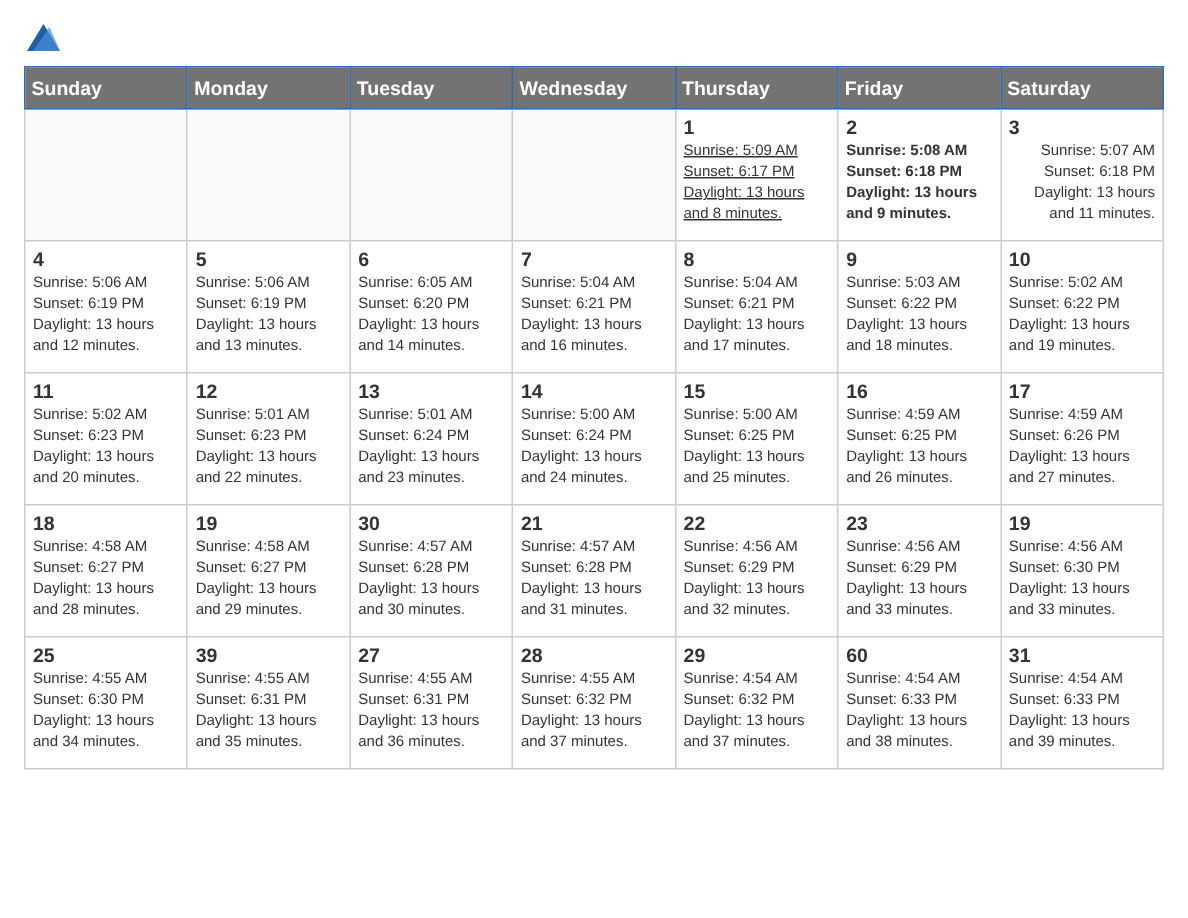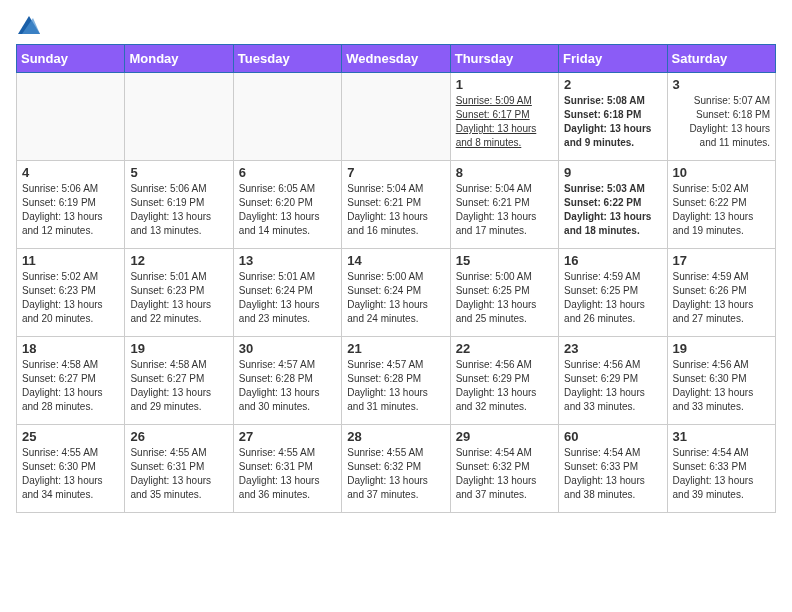--- a/index.html
+++ b/index.html
@@ -46,21 +46,21 @@
     .location {
       font-size: 16px;
       color: #555;
     }
     table {
       width: 100%;
       border-collapse: collapse;
       table-layout: fixed;
     }
     thead tr th {
-      background-color: #8b5cf6;
+      background-color: #737373;
       color: #fff;
       font-size: 13px;
       font-weight: bold;
       padding: 6px 4px;
       text-align: left;
       border: 1px solid #2a6db5;
     }
     tbody tr td {
       vertical-align: top;
       border: 1px solid #ccc;
@@ -175,21 +175,21 @@
         </td>
         <td>
           <span class="day-number">8</span>
           <div class="day-info" style="white-space: pre-line;">Sunrise: 5:04 AM
 Sunset: 6:21 PM
 Daylight: 13 hours
 and 17 minutes.</div>
         </td>
         <td>
           <span class="day-number">9</span>
-          <div class="day-info" style="white-space: pre-line; font-weight: bold;">Sunrise: 5:03 AM
+          <div class="day-info" style="white-space: pre-line;">Sunrise: 5:03 AM
 Sunset: 6:22 PM
 Daylight: 13 hours
 and 18 minutes.</div>
         </td>
         <td>
           <span class="day-number">10</span>
           <div class="day-info" style="white-space: pre-line;">Sunrise: 5:02 AM
 Sunset: 6:22 PM
 Daylight: 13 hours
 and 19 minutes.</div>
@@ -299,21 +299,21 @@
       </tr>
       <tr>
         <td>
           <span class="day-number">25</span>
           <div class="day-info" style="white-space: pre-line;">Sunrise: 4:55 AM
 Sunset: 6:30 PM
 Daylight: 13 hours
 and 34 minutes.</div>
         </td>
         <td>
-          <span class="day-number">26</span>
+          <span class="day-number">39</span>
           <div class="day-info" style="white-space: pre-line;">Sunrise: 4:55 AM
 Sunset: 6:31 PM
 Daylight: 13 hours
 and 35 minutes.</div>
         </td>
         <td>
           <span class="day-number">27</span>
           <div class="day-info" style="white-space: pre-line;">Sunrise: 4:55 AM
 Sunset: 6:31 PM
 Daylight: 13 hours

